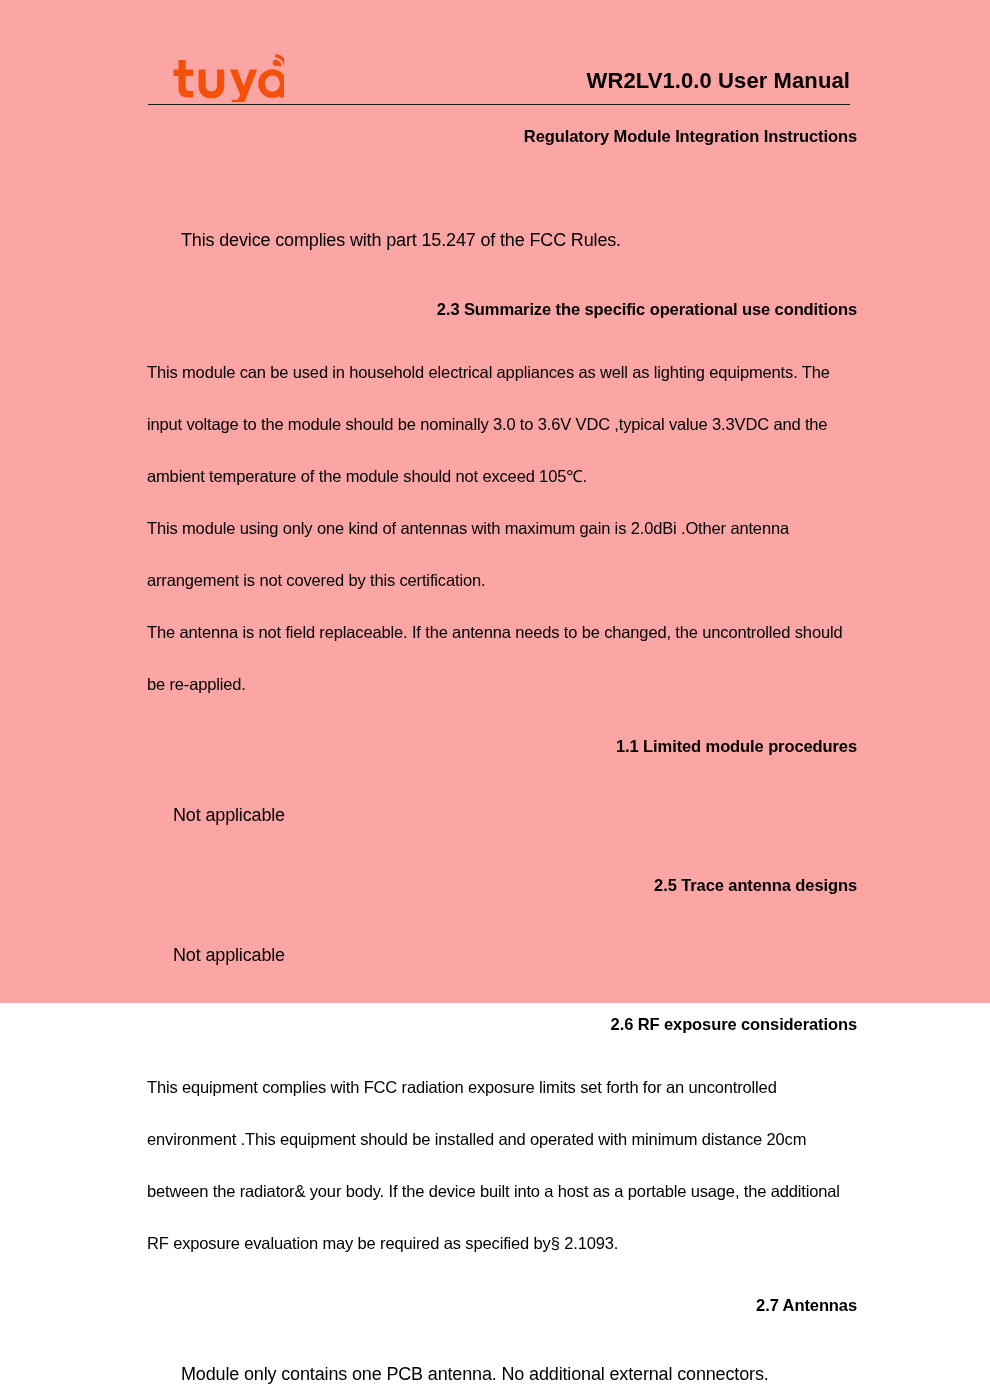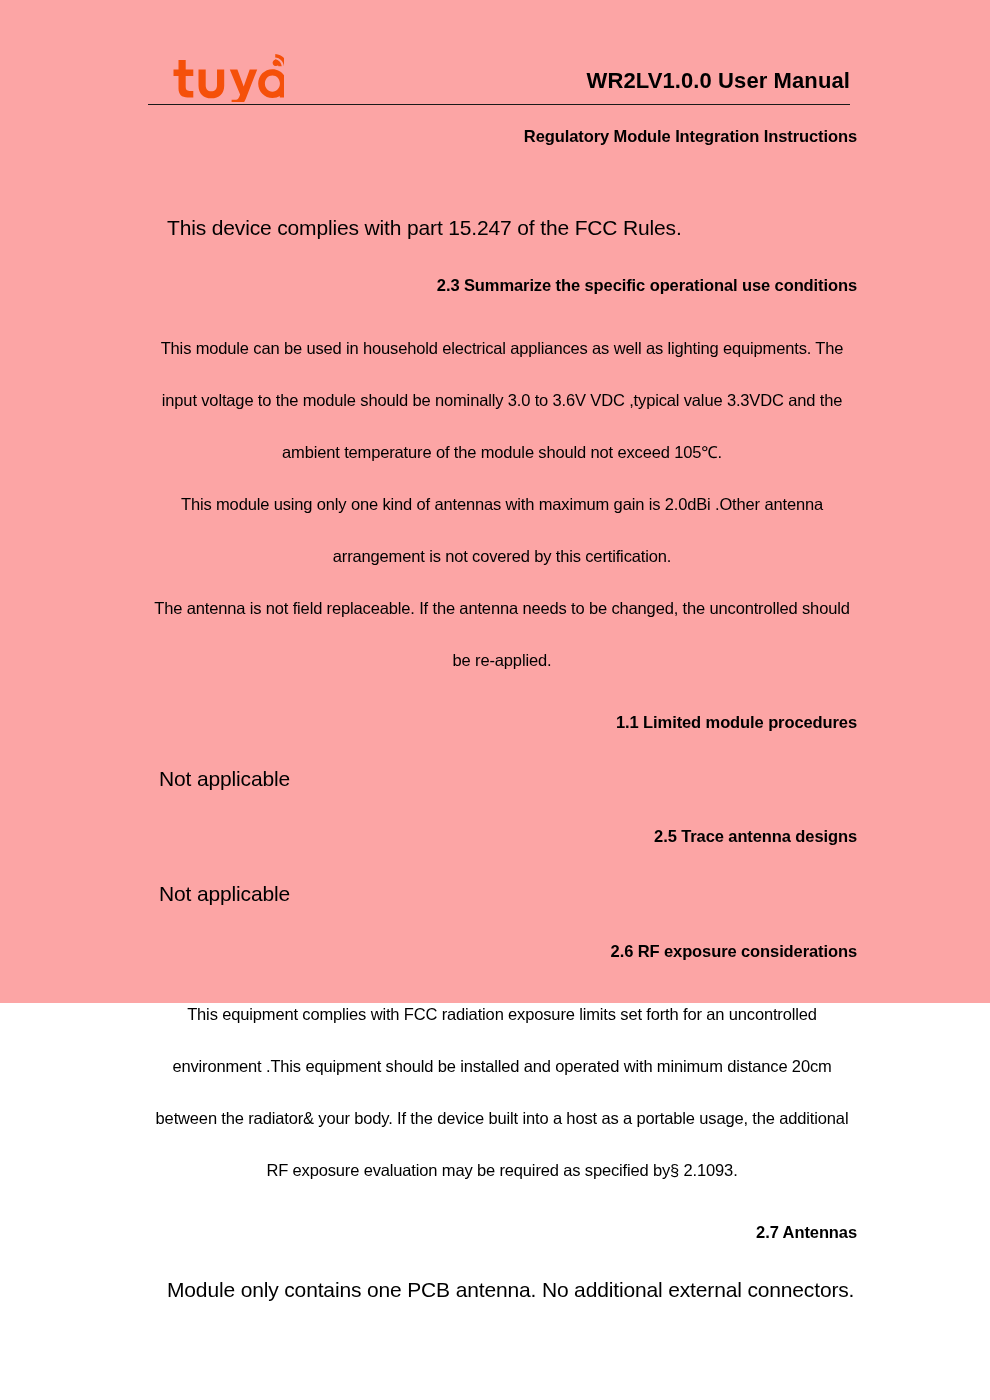--- a/index.html
+++ b/index.html
@@ -73,38 +73,37 @@
   .heading {
     font-size: 16.5px;
     font-weight: bold;
     line-height: 1.25;
     margin: 0;
     letter-spacing: -0.1px;
     text-align: right;
   }
 
   .para {
-    font-size: 21px;
+    font-size: 18px;
     font-weight: normal;
     line-height: 1.25;
-    margin: 0;
+    margin: 14px;
     letter-spacing: -0.15px;
   }
 
   .para.indent {
     padding-left: 20px;
   }
 
   
   .para-wide {
     font-size: 16.5px;
     line-height: 52px;
     letter-spacing: -0.15px;
     margin: 0;
-    text-align: center;
   }
   .spacer-md { height: 26px; }
   .spacer-lg { height: 34px; }
 </style>
 </head>
 <body>
 
 <div class="page">
 
   <div class="header">

